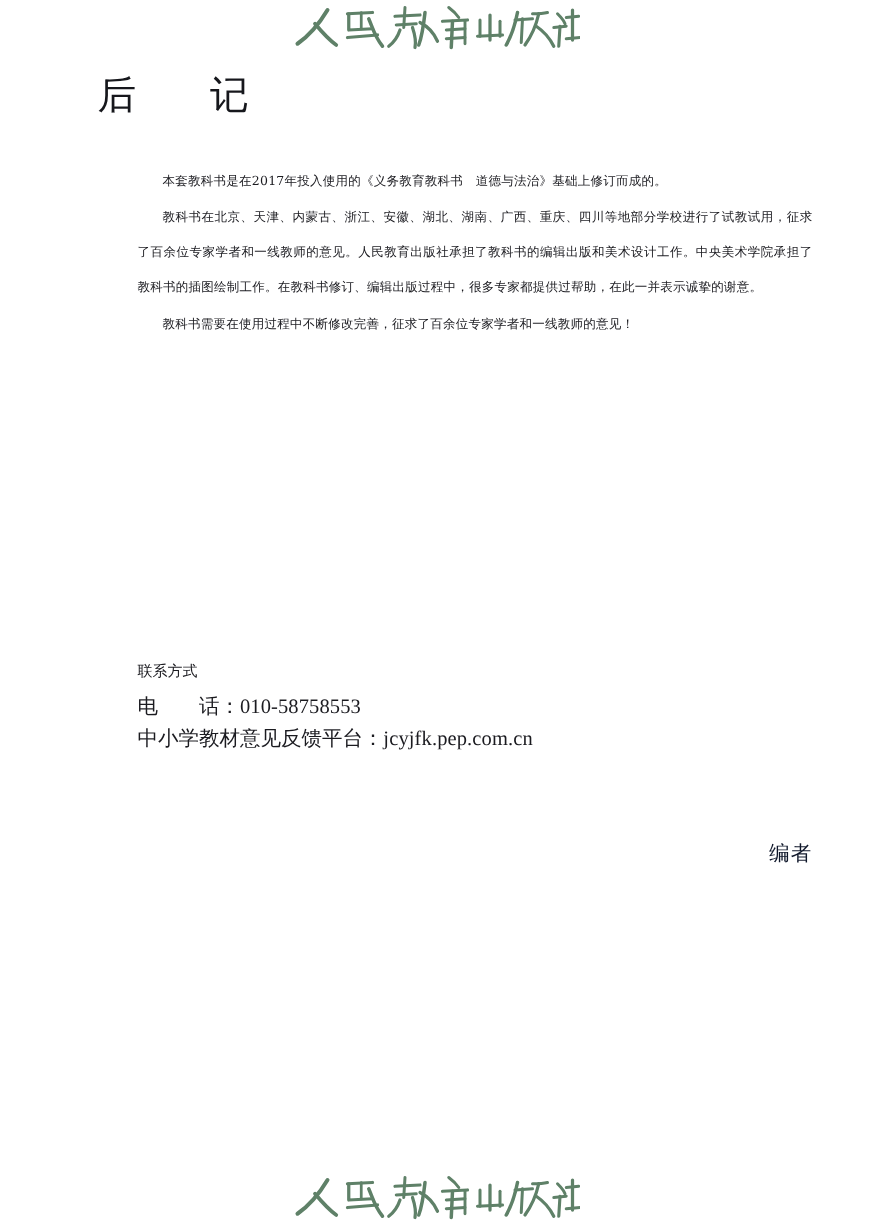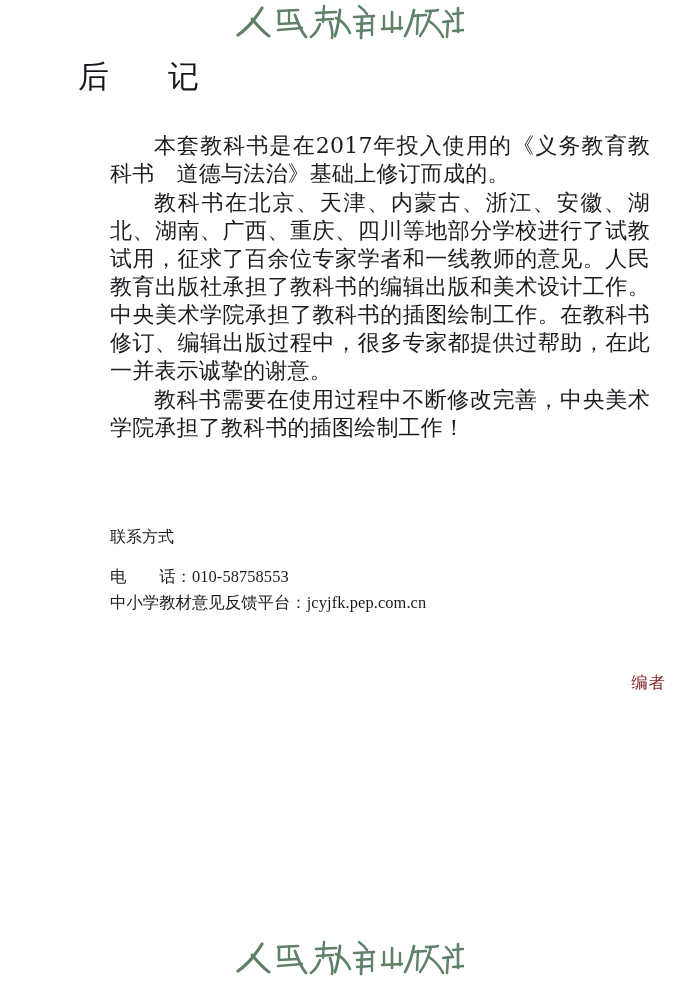--- a/index.html
+++ b/index.html
@@ -44,21 +44,21 @@
 
   
   .content {
     position: absolute;
     left: 110px;
     top: 132px;
     width: 540px;
   }
   .para {
     margin: 0 0 1px 0;
-    font-size: 22px;
+    font-size: 10px;
     line-height: 28px;
     text-align: justify;
     text-justify: inter-ideograph;
     text-indent: 2em;
     color: #1b1b20;
     letter-spacing: 0.2px;
   }
 
   
   .contact {
@@ -67,41 +67,40 @@
     top: 524px;
     width: 540px;
   }
   .contact-line {
     font-size: 16.4px;
     line-height: 26px;
     color: #1b1b20;
     white-space: pre;
   }
   .contact-heading {
-    font-size: 16px;
+    font-size: 12px;
     line-height: 26px;
     color: #1b1b20;
-    margin-bottom: 14px;
+    margin-bottom: 2px;
   }
   .mono-val {
     font-family: Liberation Serif, serif;
     letter-spacing: 0.1px;
   }
 
   
   .signature {
     position: absolute;
     left: 0;
     top: 672px;
     width: 650px;
     text-align: right;
     font-size: 16.4px;
-    color: #7f1d1d;
+    color: #0f172a;
     letter-spacing: 1px;
-    padding-left: 16px;
   }
 </style>
 </head>
 <body>
 
 <div class="logo-wrap logo-top">
   <svg class="logo-svg" width="232" height="40" viewBox="0 0 232 40" aria-label="人民教育出版社">
     <g fill="none" stroke="#5f8168" stroke-linecap="round" stroke-linejoin="round">
 
       <path d="M30 6 C24 16 16 26 6 33" stroke-width="3.2"></path>
@@ -148,21 +147,21 @@
       <path d="M221 29 L232 28" stroke-width="2.4"></path>
     </g>
   </svg>
 </div>
 
 <div class="page-title">后　记</div>
 
 <div class="content">
   <p class="para">本套教科书是在2017年投入使用的《义务教育教科书　道德与法治》基础上修订而成的。</p>
   <p class="para">教科书在北京、天津、内蒙古、浙江、安徽、湖北、湖南、广西、重庆、四川等地部分学校进行了试教试用，征求了百余位专家学者和一线教师的意见。人民教育出版社承担了教科书的编辑出版和美术设计工作。中央美术学院承担了教科书的插图绘制工作。在教科书修订、编辑出版过程中，很多专家都提供过帮助，在此一并表示诚挚的谢意。</p>
-  <p class="para">教科书需要在使用过程中不断修改完善，中央美术学院承担了教科书的插图绘制工作！</p>
+  <p class="para">教科书需要在使用过程中不断修改完善，征求了百余位专家学者和一线教师的意见！</p>
 </div>
 
 <div class="contact">
   <div class="contact-heading">联系方式</div>
   <div class="contact-line"><span>电　　话：</span><span class="mono-val">010-58758553</span></div>
   <div class="contact-line"><span>中小学教材意见反馈平台：</span><span class="mono-val">jcyjfk.pep.com.cn</span></div>
 </div>
 
 <div class="signature">编者</div>
 

